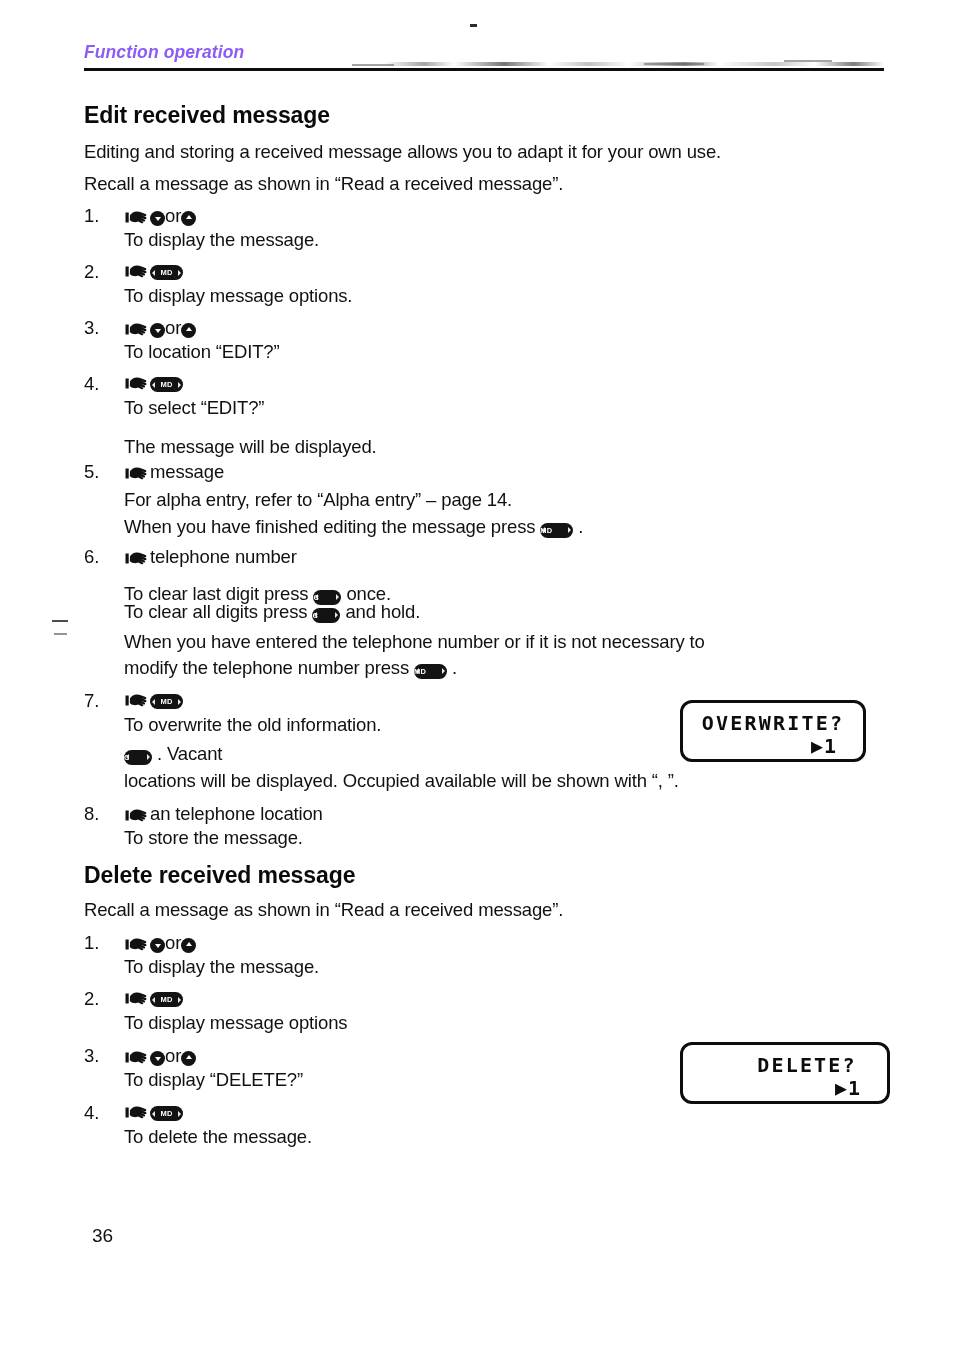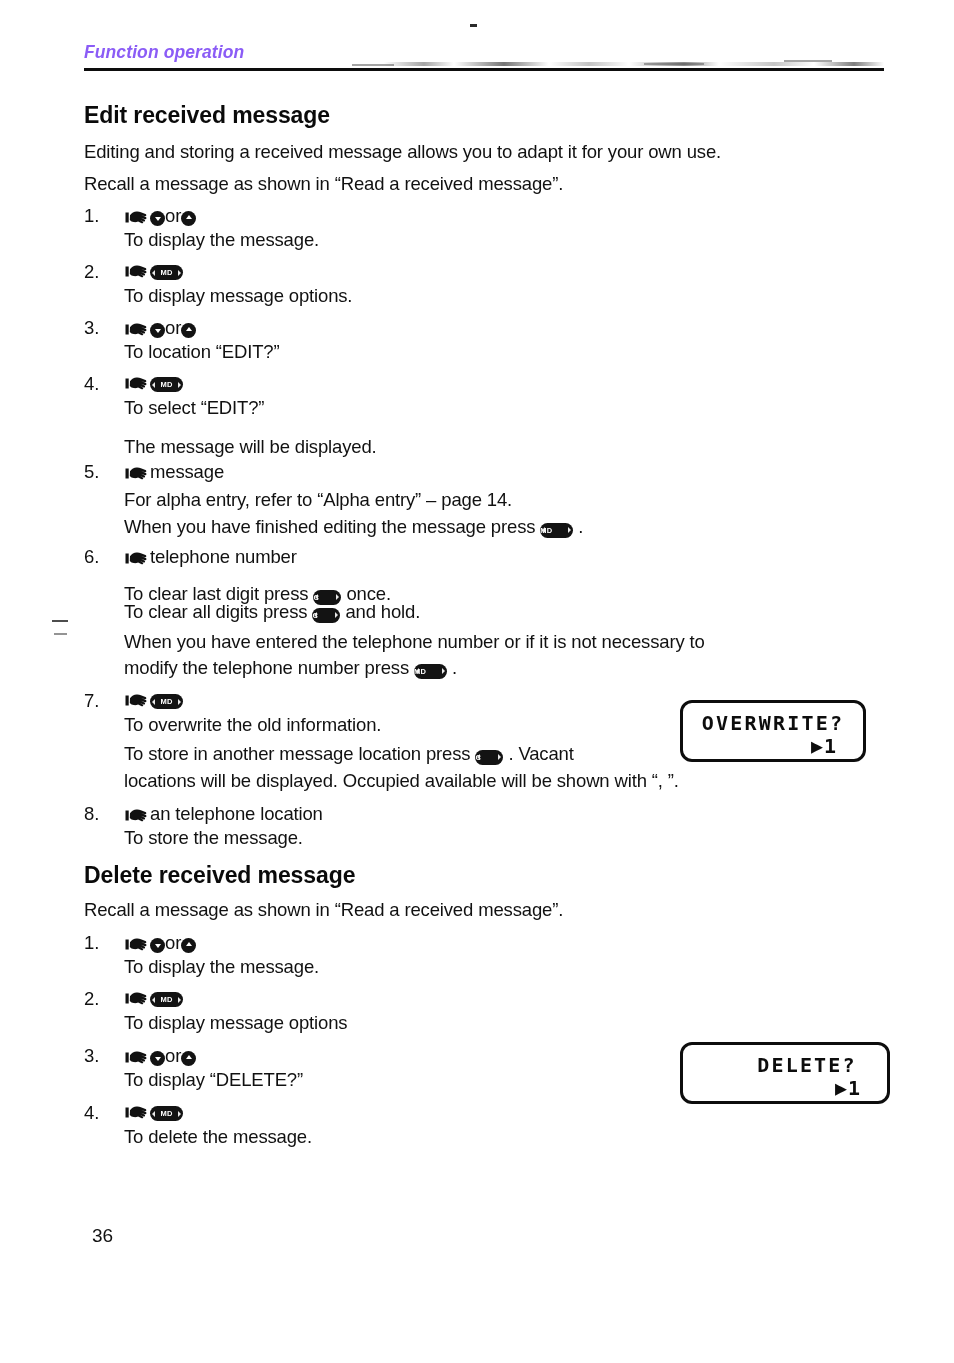--- a/index.html
+++ b/index.html
@@ -258,21 +258,20 @@
     <span class="hand">
       <svg viewBox="0 0 26 19" width="26" height="19" aria-hidden="true">
         <path d="M1.5 4.5h3.2v10h-3.2z" fill="#111"></path>
         <path d="M6 7.2c1.6-2.1 4-3.4 6.6-3.6 1.5-.1 3 .1 4.3.6l4.6 1.7c.7.3 1 1 .8 1.6-.2.6-.9.9-1.6.7l-3.5-1.1 4.5 1.9c.7.3 1 1 .7 1.6-.2.5-.9.8-1.5.6l-3.9-1.4 3.4 1.6c.6.3.9.9.6 1.5-.2.5-.9.8-1.5.5l-3.2-1.3 2.4 1.3c.5.3.7.9.4 1.4-.3.5-.9.6-1.4.4l-3.6-1.7c-1.3.6-2.8.8-4.3.6-1.6-.2-3-.9-4-2.1z" fill="#111"></path>
       </svg>
     </span>
     <span class="pill"><span>MD</span></span>
   </div>
   <div class="p ind" style="top:716px;">To overwrite the old information.</div>
   <div class="p ind" style="top:745px;">
-    <span>To store in another message location press</span>
     <span class="pill sm inl">
         <span>C</span>
       </span>
     <span>. Vacant</span>
   </div>
   <div class="p ind" style="top:772px;">locations will be displayed. Occupied available will be shown with “, ”.</div>
 
   <div class="lcd" style="left:680px;top:692px;width:186px;height:62px;margin-top:8px;">
     <div class="lcd-l1" style="top:8px;">OVERWRITE?</div>
     <div class="lcd-l2" style="top:31px;">▶1</div>

